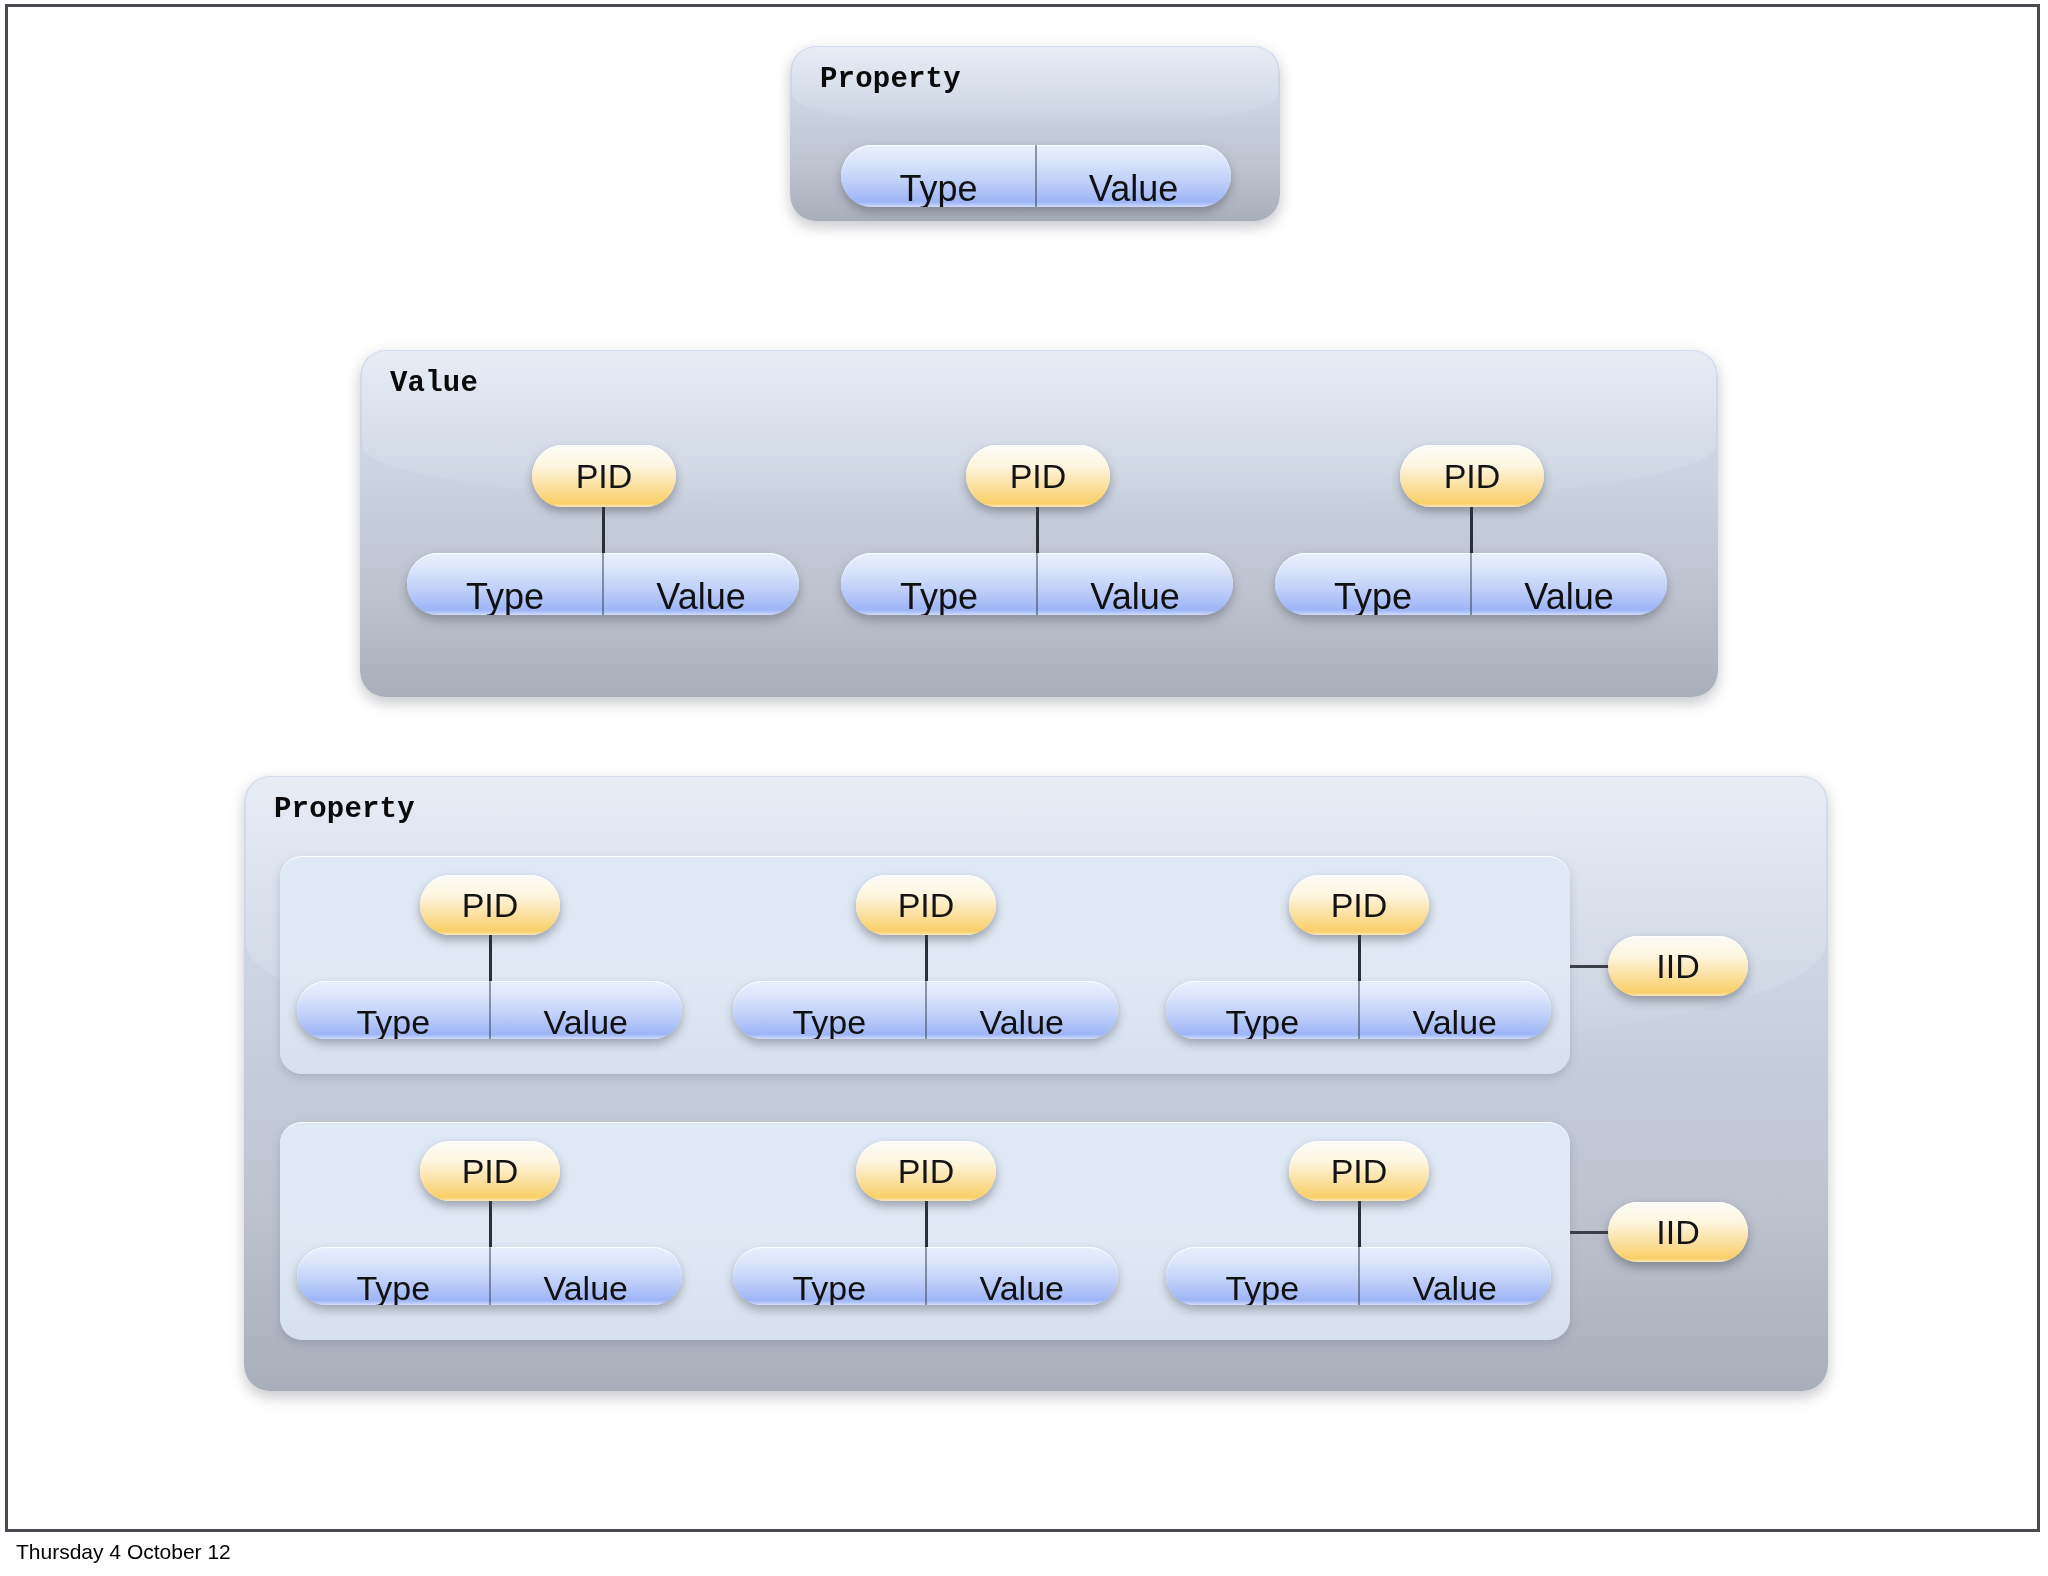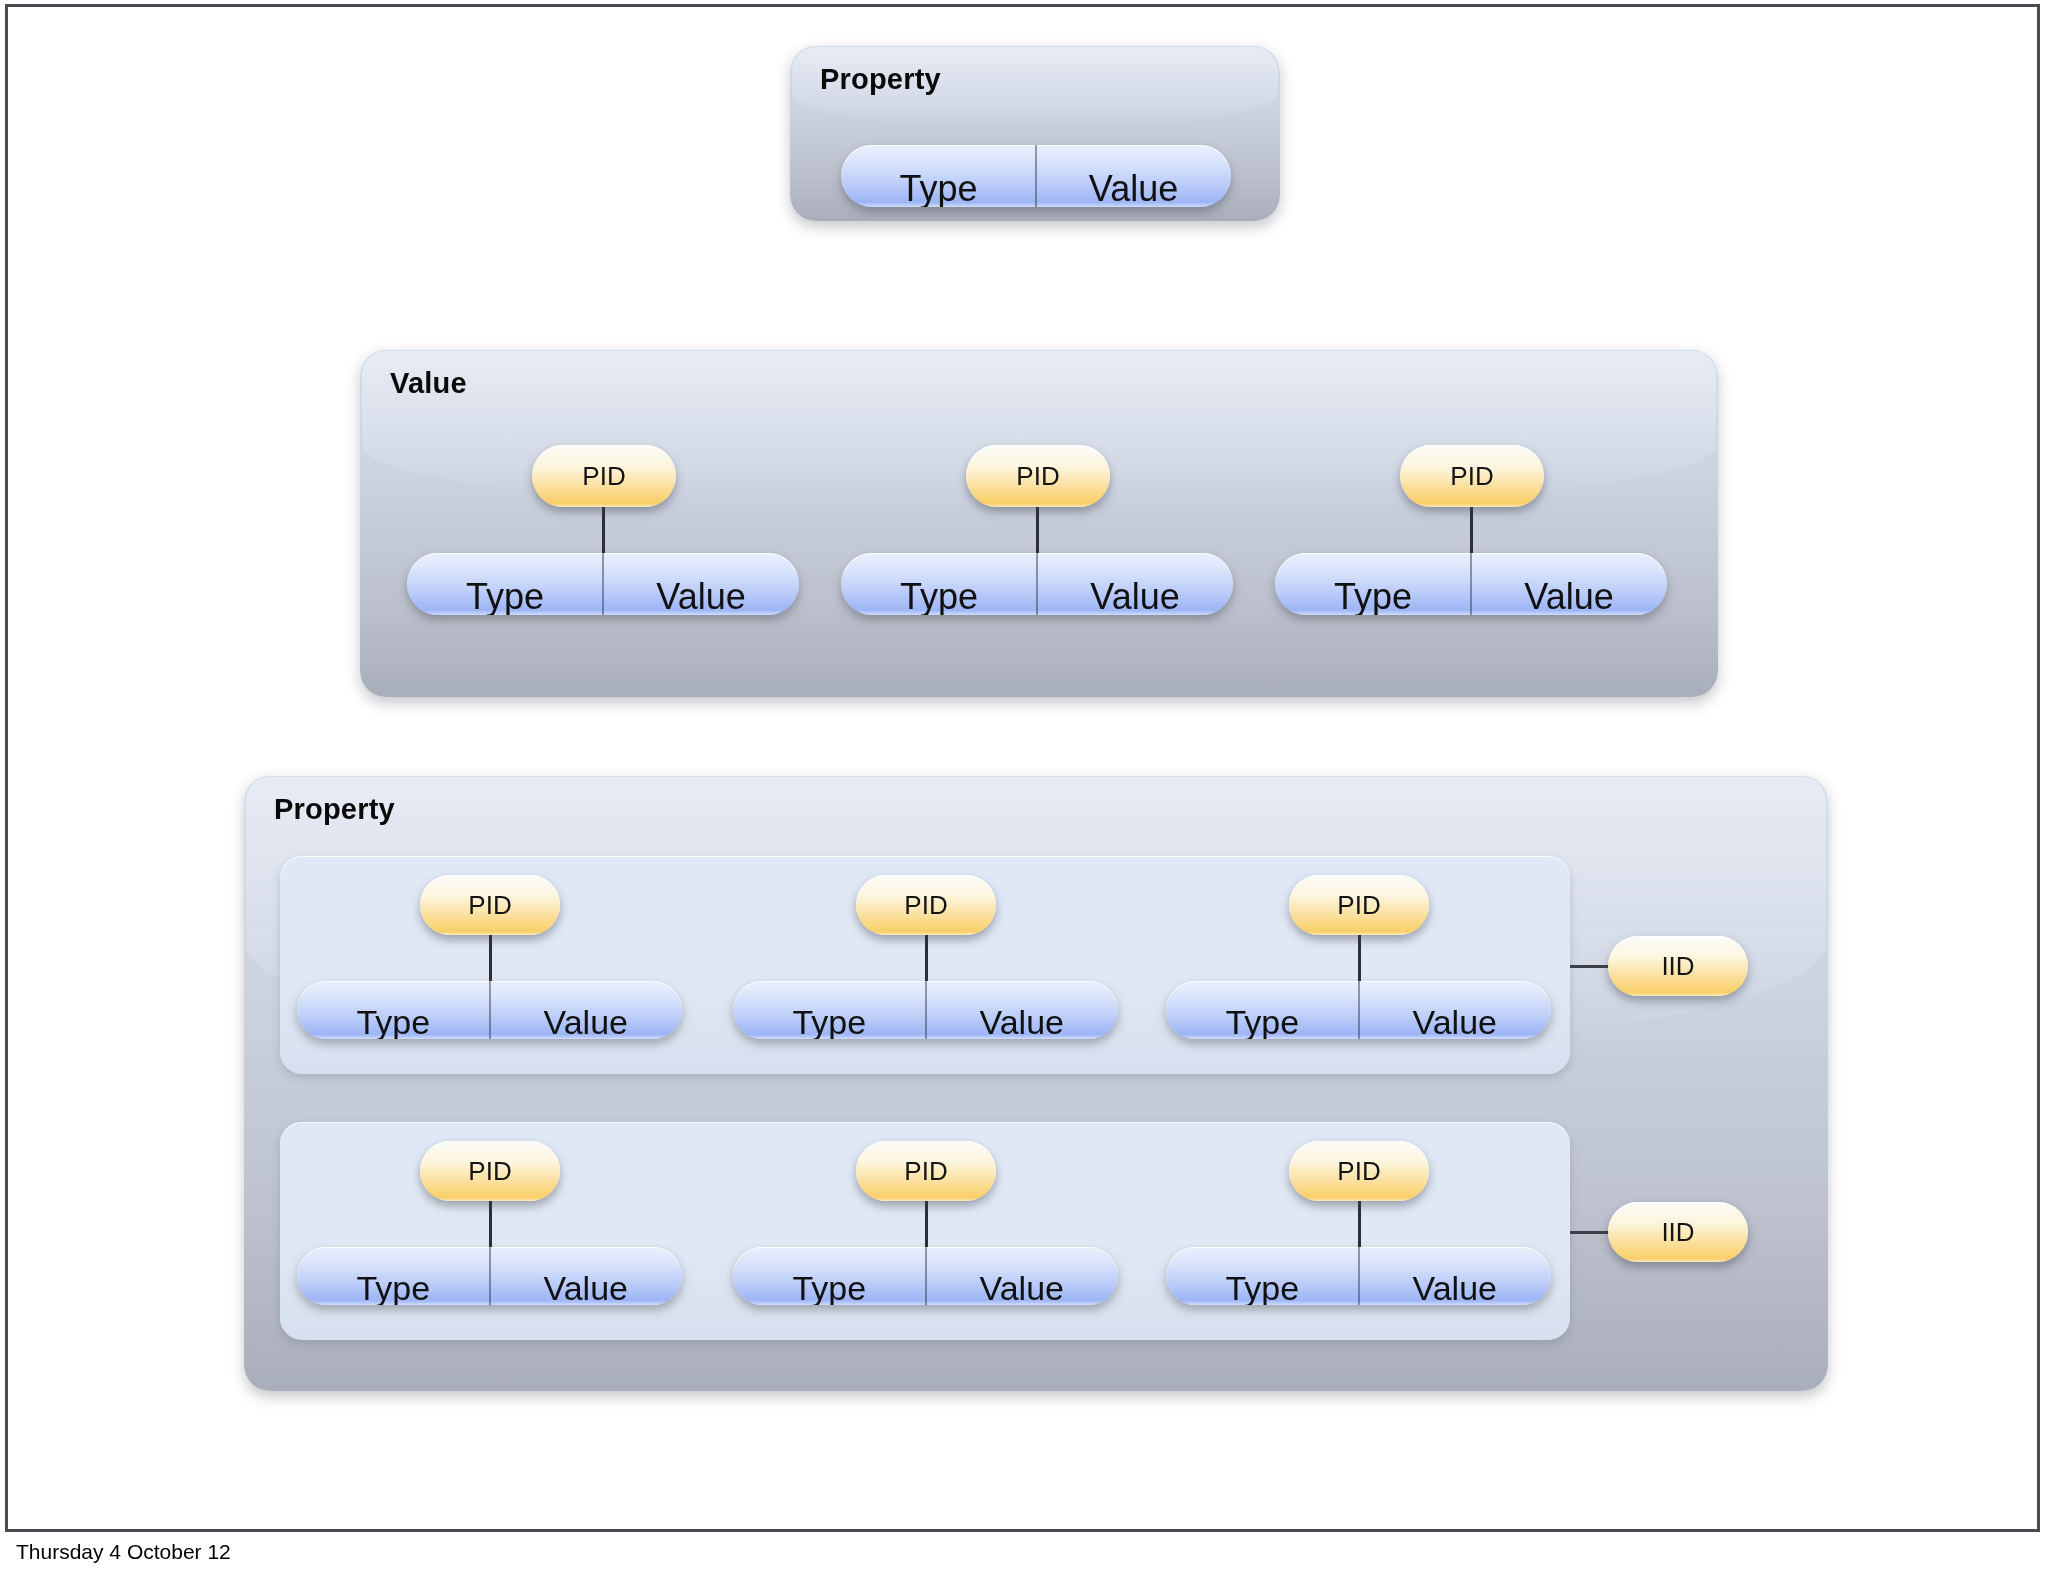--- a/index.html
+++ b/index.html
@@ -38,20 +38,21 @@
   }
 
   
   .groupbox {
     position: absolute;
     border-radius: 26px;
     background: linear-gradient(to bottom, #d3dcec 0%, #ccd4e2 34%, #bcc1cd 72%, #a9aebb 100%);
     box-shadow: 0 6px 14px rgba(70,74,86,0.30),
                 inset 0 1px 0 rgba(255,255,255,0.75);
     box-sizing: border-box;
+    font-family: Liberation Mono, monospace;
   }
   .groupbox::after {
     
     content: "";
     position: absolute;
     left: 2px; right: 2px; top: 2px;
     height: 45%;
     border-radius: 24px 24px 40% 40%;
     background: linear-gradient(to bottom, rgba(255,255,255,0.45), rgba(255,255,255,0));
     pointer-events: none;
@@ -87,21 +88,21 @@
     background: linear-gradient(to bottom, #fbfbf8 0%, #fdf6df 34%, #fbe0a0 66%, #f9cf68 94%, #fae9bd 100%);
     box-shadow: 0 5px 10px rgba(60,62,72,0.42),
                 inset 0 1px 0 rgba(255,255,255,0.9);
     display: flex;
     align-items: center;
     justify-content: center;
     box-sizing: border-box;
     z-index: 6;
   }
   .idpill span {
-    font-size: 26px;
+    font-size: 34px;
     color: #141414;
     line-height: 1;
     white-space: nowrap;
   }
 
   
   .tvpill {
     position: absolute;
     border-radius: 999px;
     background: linear-gradient(to bottom, #e9effc 0%, #dbe5fb 26%, #bccdf8 62%, #9db5f6 92%, #cfdcfb 100%);

